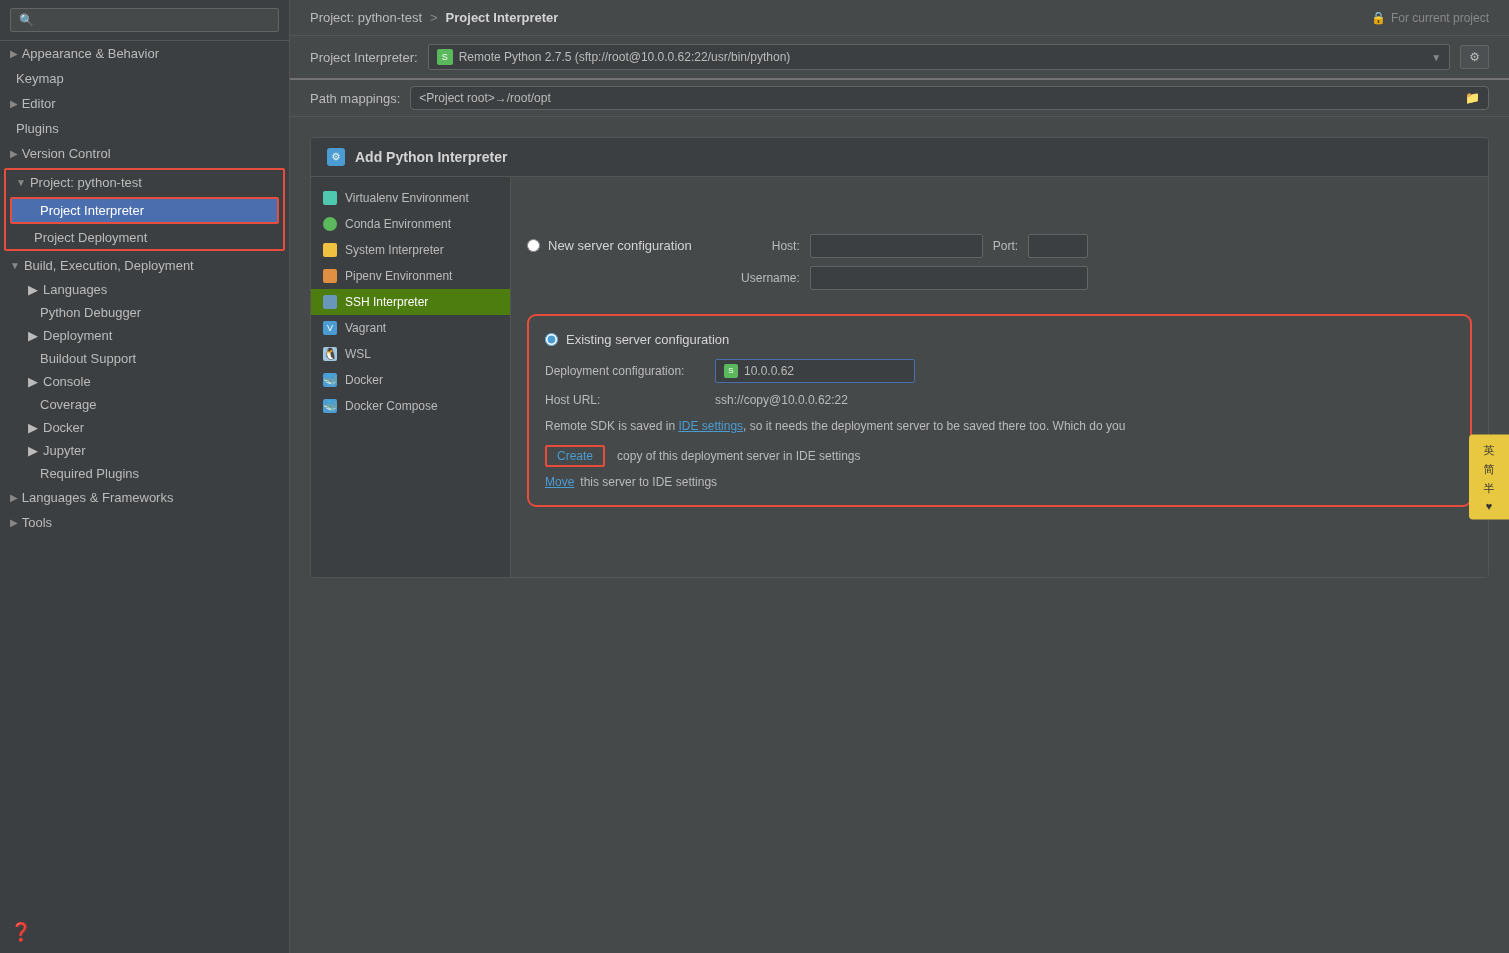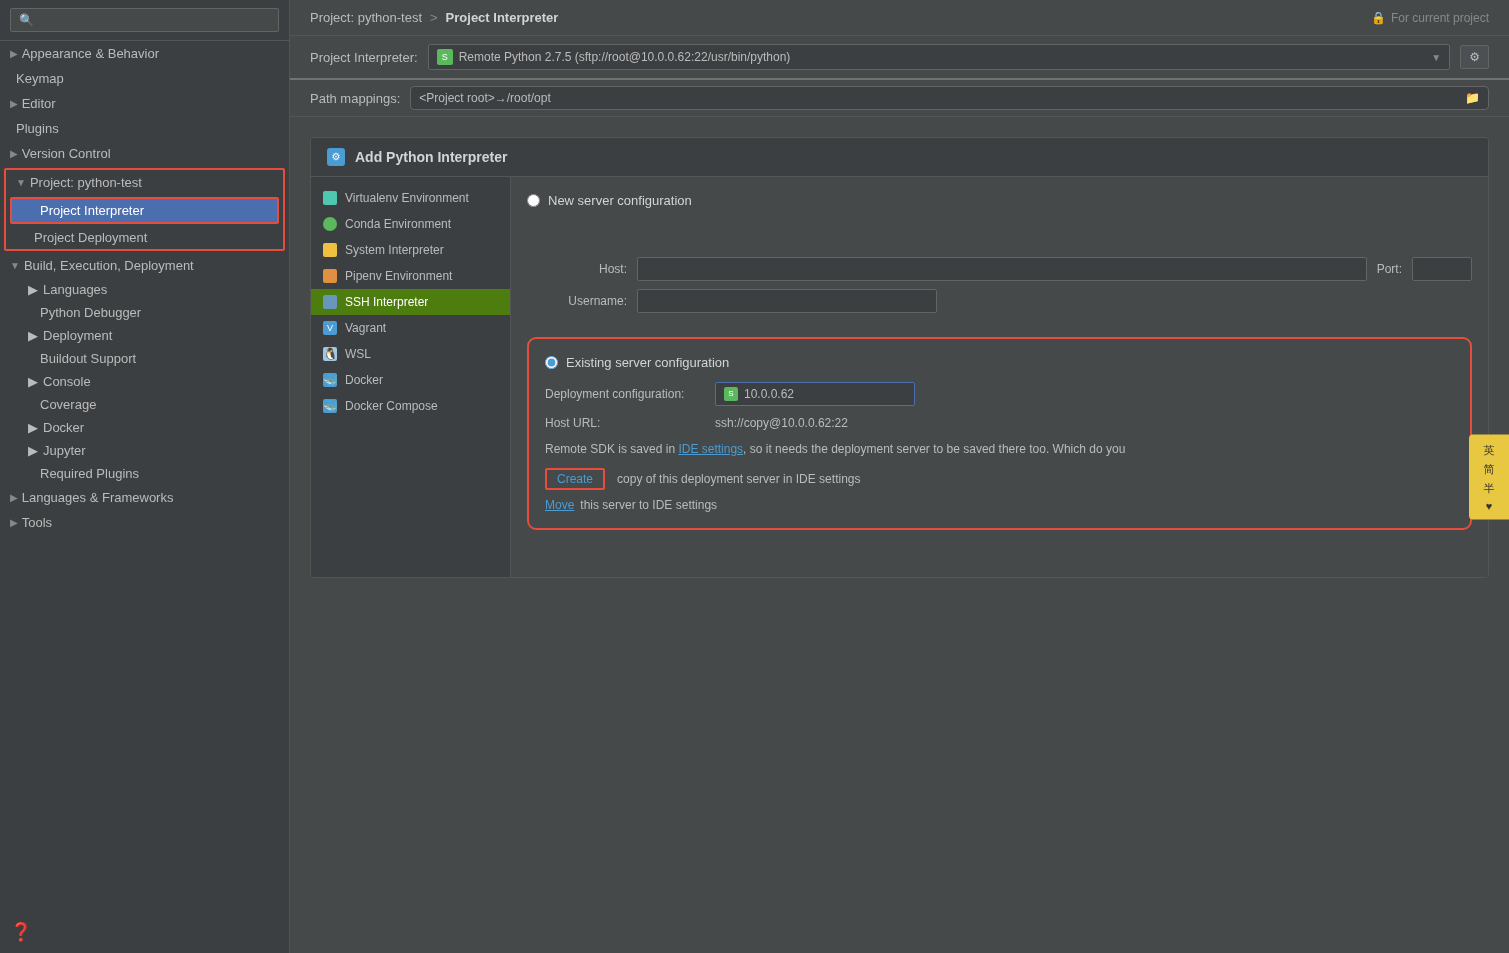--- a/index.html
+++ b/index.html
@@ -201,21 +201,21 @@
     }
     .dialog-sidebar-item.active { background: #4d7c0f; color: #fff; }
 
     
     .dialog-main {
       flex: 1;
       padding: 16px;
       background: #45494a;
     }
 
-    .radio-option { display: flex; flex-direction: column; gap: 8px; }
+    .radio-option { display: flex; flex-direction: row; gap: 8px; }
 
     .radio-label {
       display: flex;
       align-items: center;
       gap: 8px;
       cursor: pointer;
     }
 
     .radio-content { margin-left: 20px; margin-top: 41px; }
 

